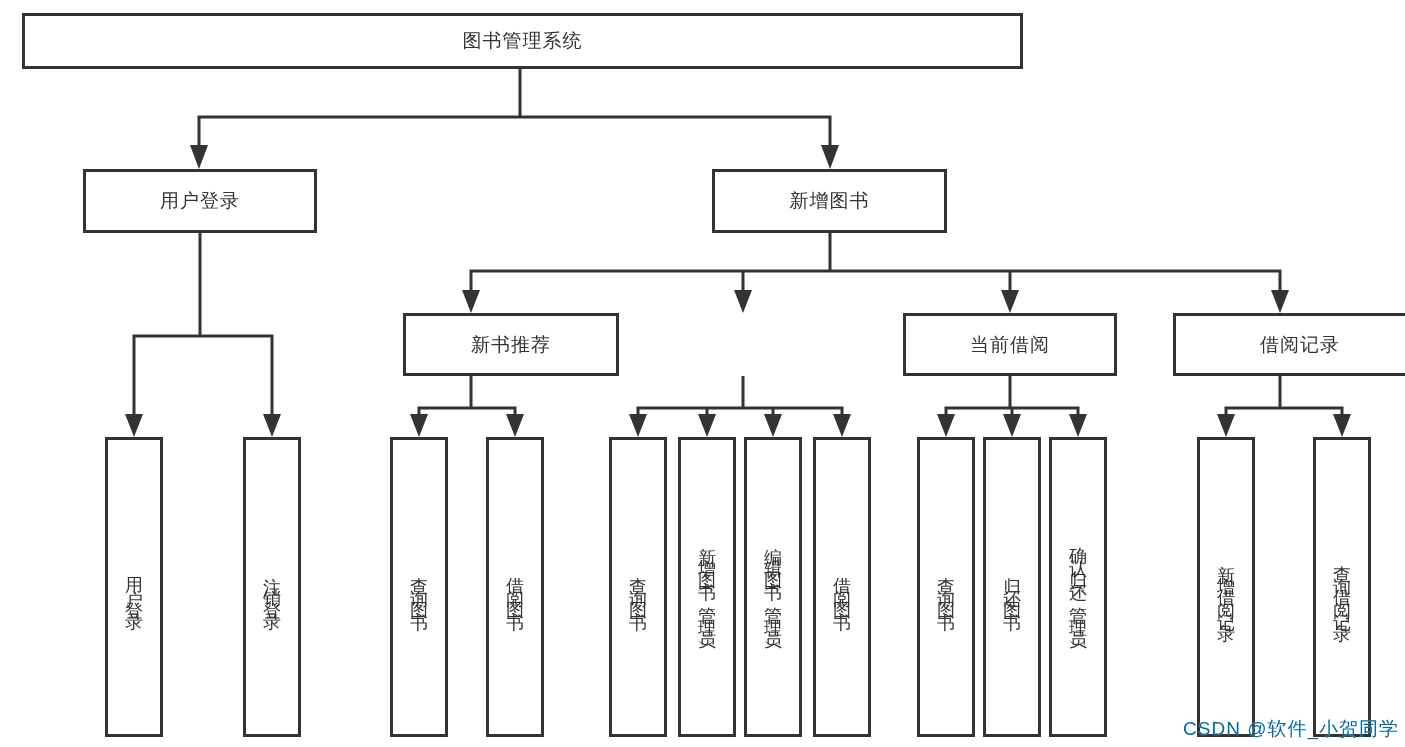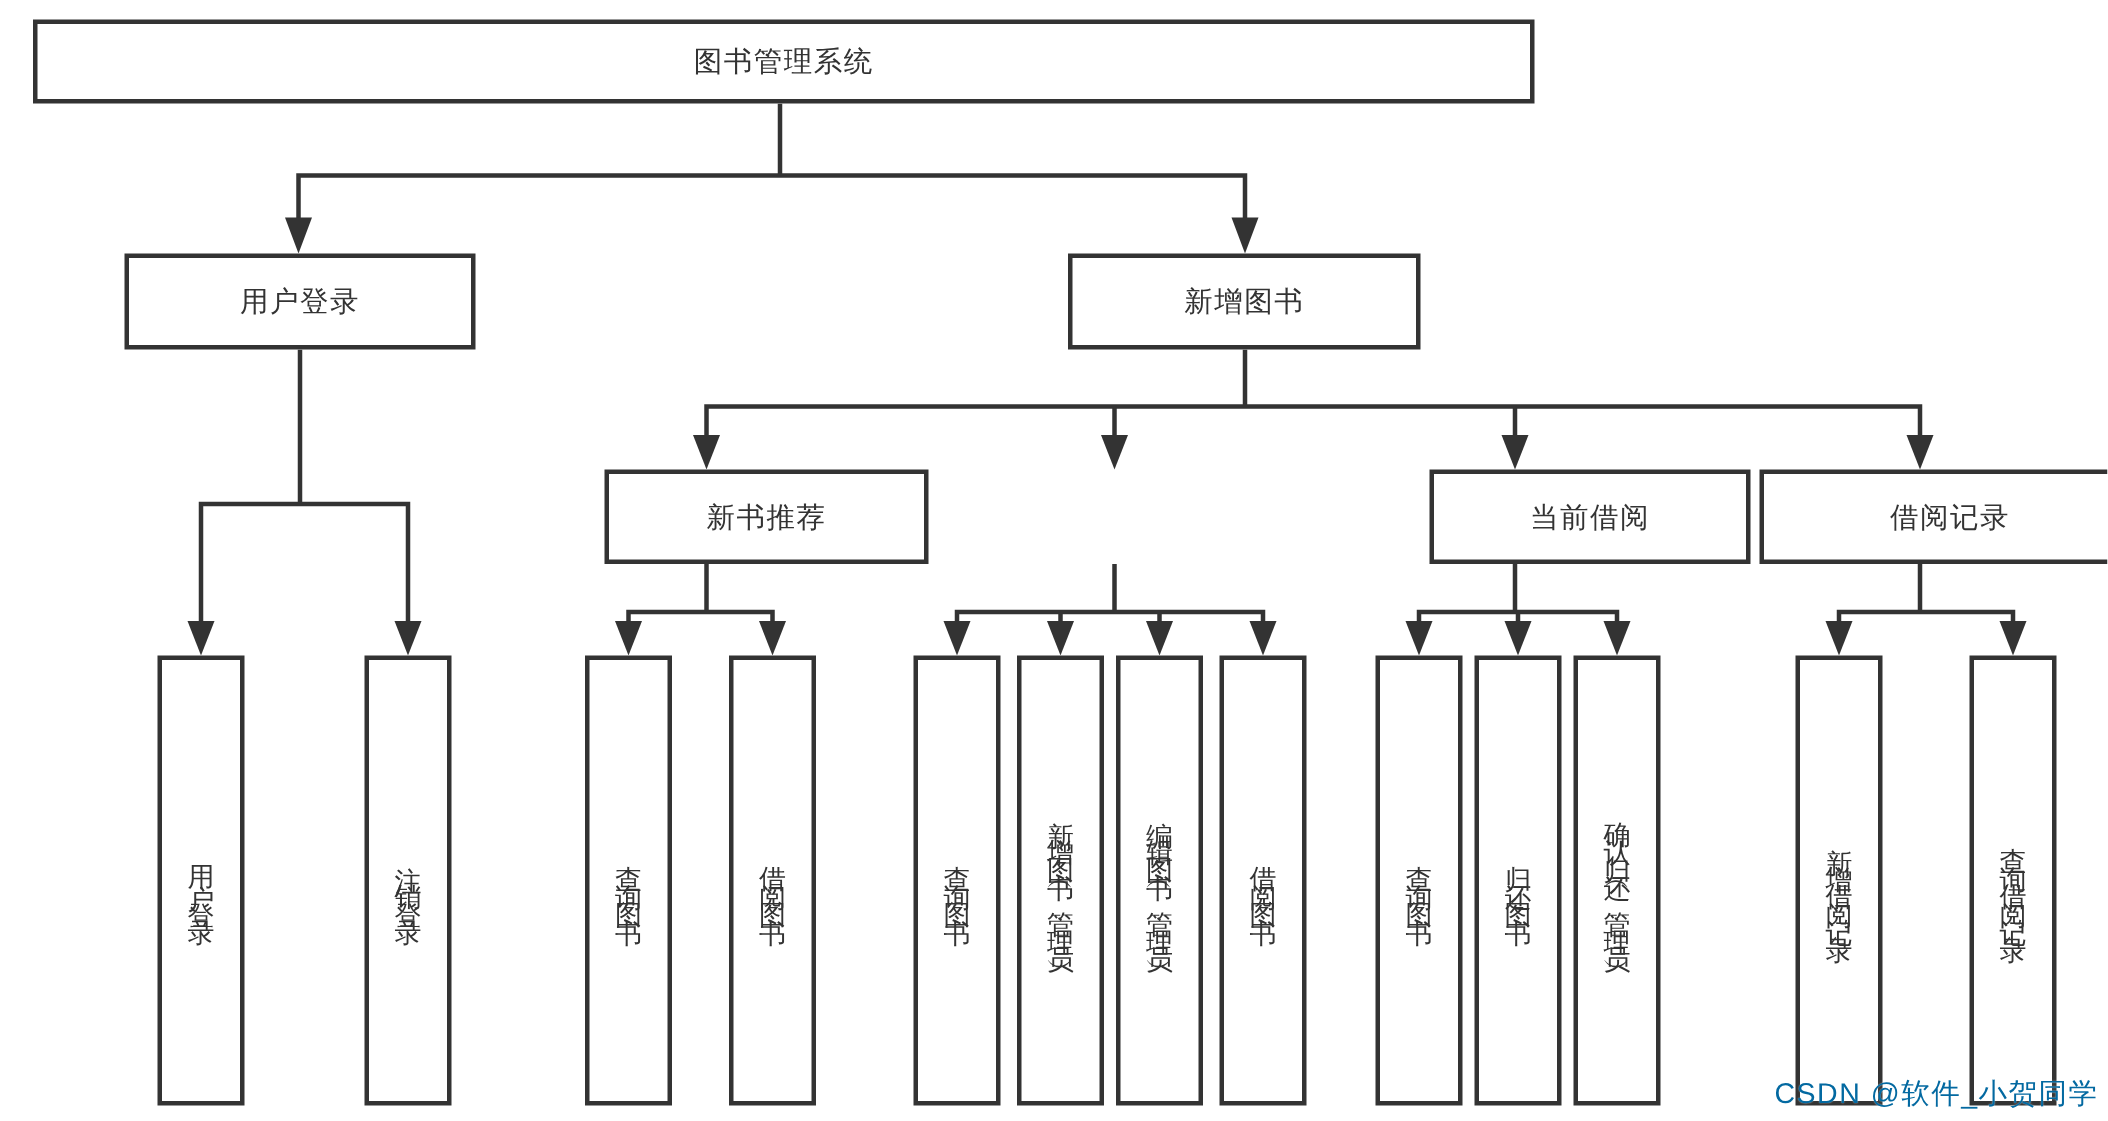--- a/index.html
+++ b/index.html
@@ -90,21 +90,21 @@
       <polygon points="1333,414 1351,414 1342,437"></polygon>
     </g>
   </svg>
 
   <div class="node" style="left:22px;top:13px;width:1001px;height:56px;">图书管理系统</div>
 
   <div class="node" style="left:83px;top:169px;width:234px;height:64px;">用户登录</div>
   <div class="node" style="left:712px;top:169px;width:235px;height:64px;">新增图书</div>
 
   <div class="node" style="left:363px;top:313px;width:216px;height:63px;margin-left:40px;">新书推荐</div>
-  <div class="node" style="left:953px;top:313px;width:214px;height:63px;">当前借阅</div>
+  <div class="node" style="left:903px;top:313px;width:214px;height:63px;">当前借阅</div>
   <div class="node" style="left:1173px;top:313px;width:254px;height:63px;">借阅记录</div>
 
   <div class="node leaf" style="left:105px;top:437px;width:58px;height:300px;">
     <span class="vtext">用户登录</span>
   </div>
   <div class="node leaf" style="left:243px;top:437px;width:58px;height:300px;">
     <span class="vtext">注销登录</span>
   </div>
 
   <div class="node leaf" style="left:390px;top:437px;width:58px;height:300px;">

